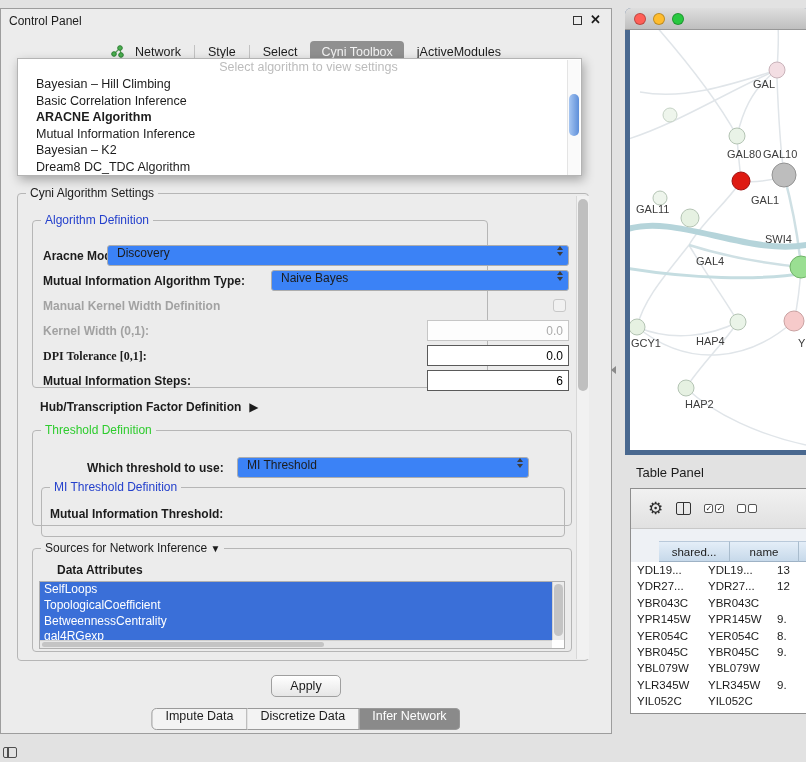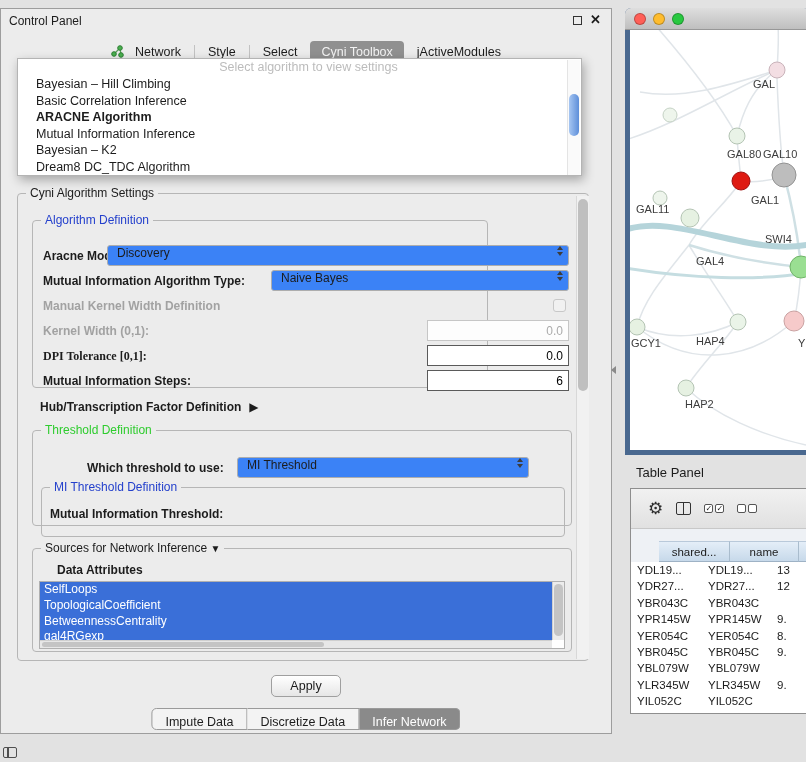--- a/index.html
+++ b/index.html
@@ -22,21 +22,21 @@
 .tab{padding:4px 11px;font-size:12.5px;white-space:nowrap;display:flex;align-items:center;gap:11px}
 .tab.sel{background:#909090;color:#f3f3f3;border-radius:4px}
 .tsep{width:1px;height:13px;background:#c2c2c2}
 .popup{position:absolute;background:#fff;border:1px solid #b4b4b4;box-shadow:2px 4px 10px rgba(0,0,0,.3);z-index:40}
 .pitem{height:16.5px;line-height:16.5px;font-size:12.5px;padding-left:18px;white-space:nowrap}
 .pitem.bold{font-weight:bold}
 .pph{height:17px;line-height:17px;text-align:center;color:#bcbcbc;font-size:12.5px}
 .attr{height:15.8px;line-height:15.8px;background:#3a6fd8;color:#fff;padding-left:4px;font-size:12px;white-space:nowrap;width:calc(100% - 12px)}
 .btn{position:absolute;display:flex;align-items:center;justify-content:center;background:linear-gradient(#ffffff,#e6e6e6);border:1px solid #9f9f9f;border-radius:5px;font-size:12.5px;cursor:default}
 .btabs{position:absolute;display:flex}
-.btab{display:flex;align-items:flex-end;justify-content:center;border:1px solid #9a9a9a;border-left-width:0;background:#f3f3f3;font-size:12.5px;padding:0 13px;height:22px;white-space:nowrap}
+.btab{display:flex;align-items:flex-start;justify-content:center;border:1px solid #9a9a9a;border-left-width:0;background:#f3f3f3;font-size:12.5px;padding:0 13px;height:22px;white-space:nowrap}
 .btab.first{border-left-width:1px;border-radius:5px 0 0 5px}
 .btab.last{border-radius:0 5px 5px 0}
 .btab.sel{background:#8a8a8a;color:#fff}
 .sb{position:absolute;background:#f1f1f1;border-left:1px solid #d8d8d8}
 .sbt{position:absolute;left:1px;right:1px;background:#bfbfbf;border-radius:6px}
 .tl{width:12px;height:12px;border-radius:50%;border:1px solid rgba(0,0,0,.25)}
 .hcell{display:flex;align-items:center;justify-content:center;background:linear-gradient(#e4eef8,#c7d9ea);border-right:1px solid #a9bccd;border-top:1px solid #b9c9da;border-bottom:1px solid #9eb2c5;font-size:11.5px;height:100%;overflow:hidden;white-space:nowrap}
 .trow{display:flex;height:16.4px;line-height:16.4px;font-size:11.5px;background:#fff}
 .tcell{padding-left:6px;overflow:hidden;white-space:nowrap}
 .mini{width:9px;height:9px;border:1px solid #555;border-radius:2px;font-size:8px;line-height:8px;text-align:center;background:#fff;color:#222}

